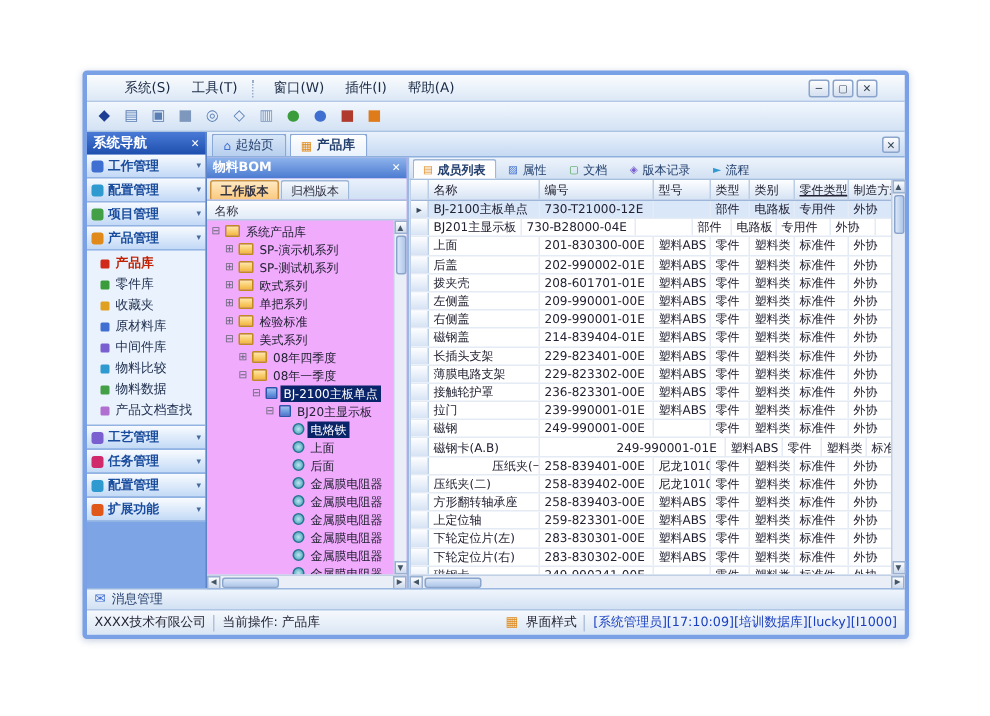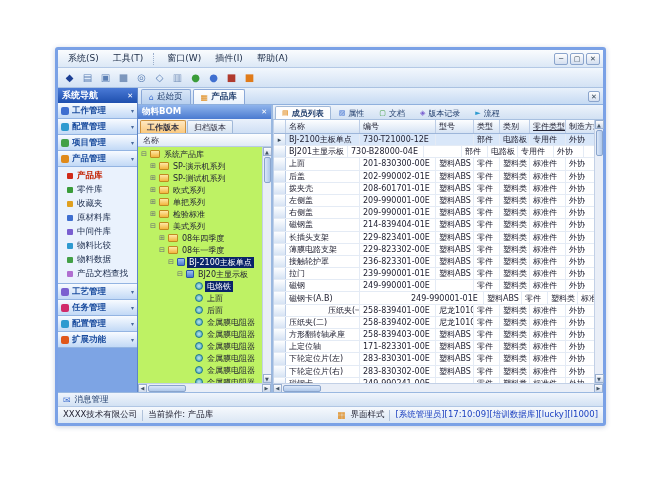--- a/index.html
+++ b/index.html
@@ -1,21 +1,21 @@
 <!DOCTYPE html>
 <html><head>
 <meta charset="utf-8">
 <style>
 *{box-sizing:border-box;margin:0;padding:0}
 html,body{width:660px;height:477px;background:#ffffff;overflow:hidden;
   font-family:"DejaVu Sans","Liberation Sans",sans-serif;font-size:9px;color:#222;position:relative}
 .window{position:absolute;left:55px;top:47px;width:551px;height:379px;border:3px solid #7aa1e6;
   border-radius:3px;background:#ecf2fb;display:flex;flex-direction:column;box-shadow:0 1px 5px rgba(40,70,130,.25)}
 .menubar{height:18px;flex:none;display:flex;align-items:center;background:linear-gradient(#fafcfe,#dce8f6);
-  border-bottom:1px solid #b4c9e6;padding:0 3px}
+  border-bottom:1px solid #b4c9e6;padding:0 18px}
 .menu-items{display:flex;align-items:center;flex:1}
 .menu-item{padding:2px 7px;color:#1a2a45;cursor:default}
 .menu-sep{width:4px;height:12px;border-left:1px dotted #9aaecb;margin:0 3px}
 .win-controls{display:flex;gap:2px}
 .win-btn{width:14px;height:12px;display:flex;align-items:center;justify-content:center;font-size:7px;
   background:linear-gradient(#fdfdfd,#d4dff0);border:1px solid #8aa4cc;border-radius:2px;color:#345}
 .toolbar{height:20px;flex:none;display:flex;align-items:center;gap:3px;background:linear-gradient(#f2f7fd,#d3e2f4);
   border-bottom:1px solid #aac2e2;padding:0 4px}
 .tool-btn{width:15px;height:15px;display:flex;align-items:center;justify-content:center;font-size:10px;border-radius:2px}
 .main{flex:1;display:flex;min-height:0}
@@ -37,21 +37,21 @@
 .tabbar{height:17px;flex:none;display:flex;align-items:flex-end;background:linear-gradient(#e9f1fb,#c6daf3);
   border-bottom:1px solid #8fb0dd;padding:1px 18px 0 3px;position:relative}
 .tabs-wrap{display:flex;gap:2px;align-items:flex-end}
 .tab{height:15px;display:flex;align-items:center;gap:3px;padding:0 7px;font-size:8.5px;border:1px solid #8aa8d8;
   border-bottom:none;border-radius:2px 2px 0 0;background:linear-gradient(#d8e6f7,#b7cfee);color:#24406e}
 .tab.active{background:linear-gradient(#fefefe,#eaf2fc);font-weight:bold}
 .tab-ico{font-size:8px}
 .tabbar-close{position:absolute;right:3px;top:3px;width:12px;height:11px;font-size:7px;display:flex;align-items:center;
   justify-content:center;border:1px solid #8aa4cc;background:linear-gradient(#fdfdfd,#d4dff0);border-radius:2px;color:#345}
 .content-body{flex:1;display:flex;min-height:0}
-.bom-panel{width:135px;flex:none;display:flex;flex-direction:column;border-right:2px solid #9ab8e0;background:#bef264}
+.bom-panel{width:135px;flex:none;display:flex;flex-direction:column;border-right:2px solid #9ab8e0;background:#f0abfc}
 .bom-header{height:14px;flex:none;background:linear-gradient(#8fb4ec,#4a7ad0);color:#fff;font-size:8.5px;font-weight:bold;
   display:flex;align-items:center;justify-content:space-between;padding:0 4px}
 .bom-close{font-size:7px}
 .bom-tabs{height:15px;flex:none;display:flex;align-items:flex-end;gap:1px;background:linear-gradient(#eaf1fb,#cfdff4);
   padding:1px 2px 0;border-bottom:1px solid #a8c0e0}
 .bom-tab{height:13px;display:flex;align-items:center;padding:0 6px;font-size:8px;border:1px solid #a0b8d8;border-bottom:none;
   border-radius:2px 2px 0 0;background:linear-gradient(#f4f8fc,#d5e2f1);color:#334}
 .bom-tab.active{background:linear-gradient(#ffe9c2,#fbc97e);border-color:#cf9440;font-weight:bold}
 .bom-colhead{height:13px;flex:none;background:linear-gradient(#fdfeff,#e0eaf7);border-bottom:1px solid #b8cbe4;
   display:flex;align-items:center;padding:0 5px;font-size:8px;color:#334}
@@ -567,21 +567,21 @@
                     <div class="g-cell" style="width: 76px;">258-839403-00E</div>
                     <div class="g-cell" style="width: 38px;">塑料ABS</div>
                     <div class="g-cell" style="width: 26px;">零件</div>
                     <div class="g-cell" style="width: 30px;">塑料类</div>
                     <div class="g-cell" style="width: 36px;">标准件</div>
                     <div class="g-cell" style="width: 30px;">外协</div>
                   </div>
                   <div class="g-row">
                     <div class="g-cell sel-col"></div>
                     <div class="g-cell" style="width: 74px;">上定位轴</div>
-                    <div class="g-cell" style="width: 76px;">171-823301-00E</div>
+                    <div class="g-cell" style="width: 76px;">259-823301-00E</div>
                     <div class="g-cell" style="width: 38px;">塑料ABS</div>
                     <div class="g-cell" style="width: 26px;">零件</div>
                     <div class="g-cell" style="width: 30px;">塑料类</div>
                     <div class="g-cell" style="width: 36px;">标准件</div>
                     <div class="g-cell" style="width: 30px;">外协</div>
                   </div>
                   <div class="g-row">
                     <div class="g-cell sel-col"></div>
                     <div class="g-cell" style="width: 74px;">下轮定位片(左)</div>
                     <div class="g-cell" style="width: 76px;">283-830301-00E</div>

